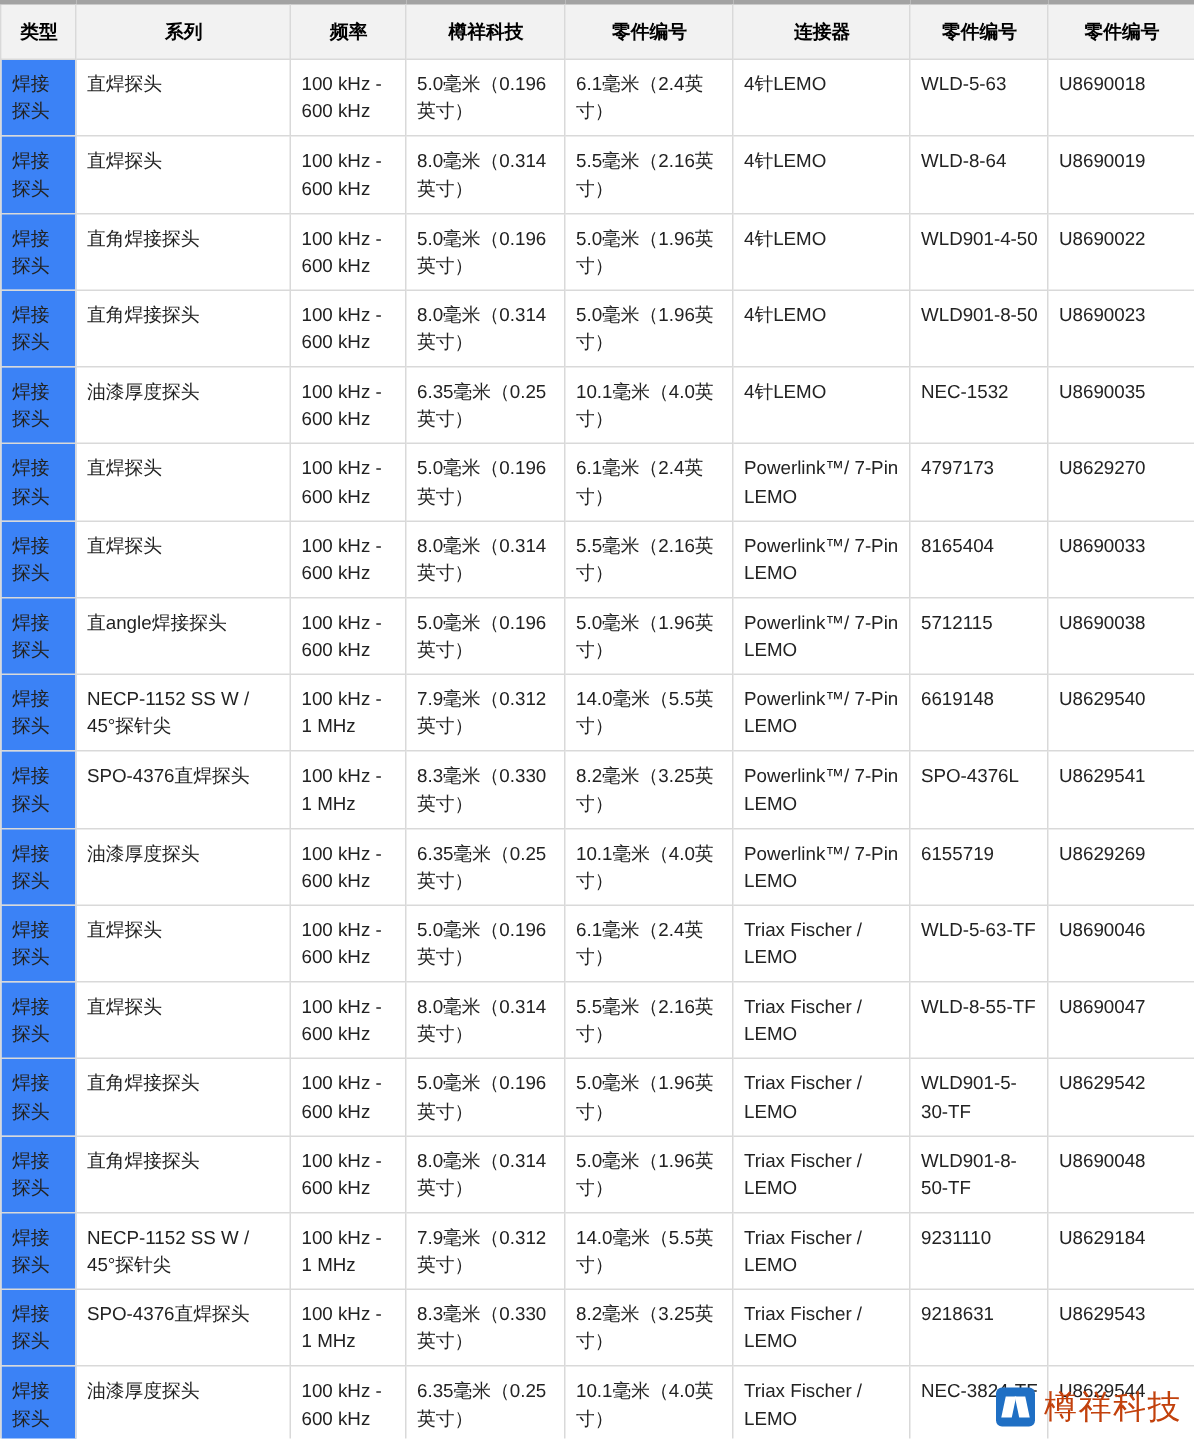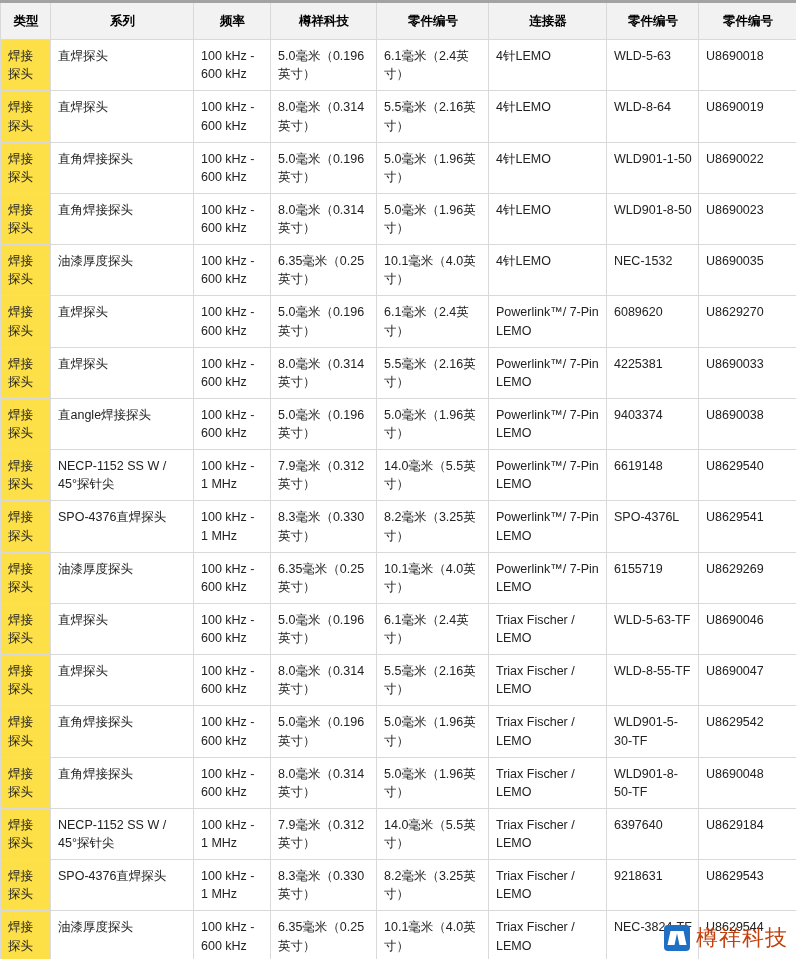--- a/index.html
+++ b/index.html
@@ -37,21 +37,21 @@
     font-size: 12.5px;
     padding-top: 9px;
     padding-bottom: 9px;
     text-align: center;
     border-top: 3px solid #a3a3a3;
   }
   table.spec-table tbody td {
     background: #ffffff;
   }
   table.spec-table tbody td.col-type {
-    background: #fde047;
+    background: #3b82f6;
   }
   
   col.c0 { width: 50px; }
   col.c1 { width: 143px; }
   col.c2 { width: 77px; }
   col.c3 { width: 106px; }
   col.c4 { width: 112px; }
   col.c5 { width: 118px; }
   col.c6 { width: 92px; }
   col.c7 { width: 98px; }
@@ -148,21 +148,21 @@
         <td>WLD-8-64</td>
         <td>U8690019</td>
       </tr>
       <tr>
         <td class="col-type">焊接探头</td>
         <td>直角焊接探头</td>
         <td>100 kHz - 600 kHz</td>
         <td>5.0毫米（0.196英寸）</td>
         <td>5.0毫米（1.96英寸）</td>
         <td>4针LEMO</td>
-        <td>WLD901-1-50</td>
+        <td>WLD901-4-50</td>
         <td>U8690022</td>
       </tr>
       <tr>
         <td class="col-type">焊接探头</td>
         <td>直角焊接探头</td>
         <td>100 kHz - 600 kHz</td>
         <td>8.0毫米（0.314英寸）</td>
         <td>5.0毫米（1.96英寸）</td>
         <td>4针LEMO</td>
         <td>WLD901-8-50</td>
@@ -178,41 +178,41 @@
         <td>NEC-1532</td>
         <td>U8690035</td>
       </tr>
       <tr>
         <td class="col-type">焊接探头</td>
         <td>直焊探头</td>
         <td>100 kHz - 600 kHz</td>
         <td>5.0毫米（0.196英寸）</td>
         <td>6.1毫米（2.4英寸）</td>
         <td>Powerlink™/ 7-Pin LEMO</td>
-        <td>6089620</td>
+        <td>4797173</td>
         <td>U8629270</td>
       </tr>
       <tr>
         <td class="col-type">焊接探头</td>
         <td>直焊探头</td>
         <td>100 kHz - 600 kHz</td>
         <td>8.0毫米（0.314英寸）</td>
         <td>5.5毫米（2.16英寸）</td>
         <td>Powerlink™/ 7-Pin LEMO</td>
-        <td>4225381</td>
+        <td>8165404</td>
         <td>U8690033</td>
       </tr>
       <tr>
         <td class="col-type">焊接探头</td>
         <td>直angle焊接探头</td>
         <td>100 kHz - 600 kHz</td>
         <td>5.0毫米（0.196英寸）</td>
         <td>5.0毫米（1.96英寸）</td>
         <td>Powerlink™/ 7-Pin LEMO</td>
-        <td>9403374</td>
+        <td>5712115</td>
         <td>U8690038</td>
       </tr>
       <tr>
         <td class="col-type">焊接探头</td>
         <td>NECP-1152 SS W / 45°探针尖</td>
         <td>100 kHz - 1 MHz</td>
         <td>7.9毫米（0.312英寸）</td>
         <td>14.0毫米（5.5英寸）</td>
         <td>Powerlink™/ 7-Pin LEMO</td>
         <td>6619148</td>
@@ -278,21 +278,21 @@
         <td>WLD901-8-50-TF</td>
         <td>U8690048</td>
       </tr>
       <tr>
         <td class="col-type">焊接探头</td>
         <td>NECP-1152 SS W / 45°探针尖</td>
         <td>100 kHz - 1 MHz</td>
         <td>7.9毫米（0.312英寸）</td>
         <td>14.0毫米（5.5英寸）</td>
         <td>Triax Fischer / LEMO</td>
-        <td>6397640</td>
+        <td>9231110</td>
         <td>U8629184</td>
       </tr>
       <tr>
         <td class="col-type">焊接探头</td>
         <td>SPO-4376直焊探头</td>
         <td>100 kHz - 1 MHz</td>
         <td>8.3毫米（0.330英寸）</td>
         <td>8.2毫米（3.25英寸）</td>
         <td>Triax Fischer / LEMO</td>
         <td>9218631</td>

